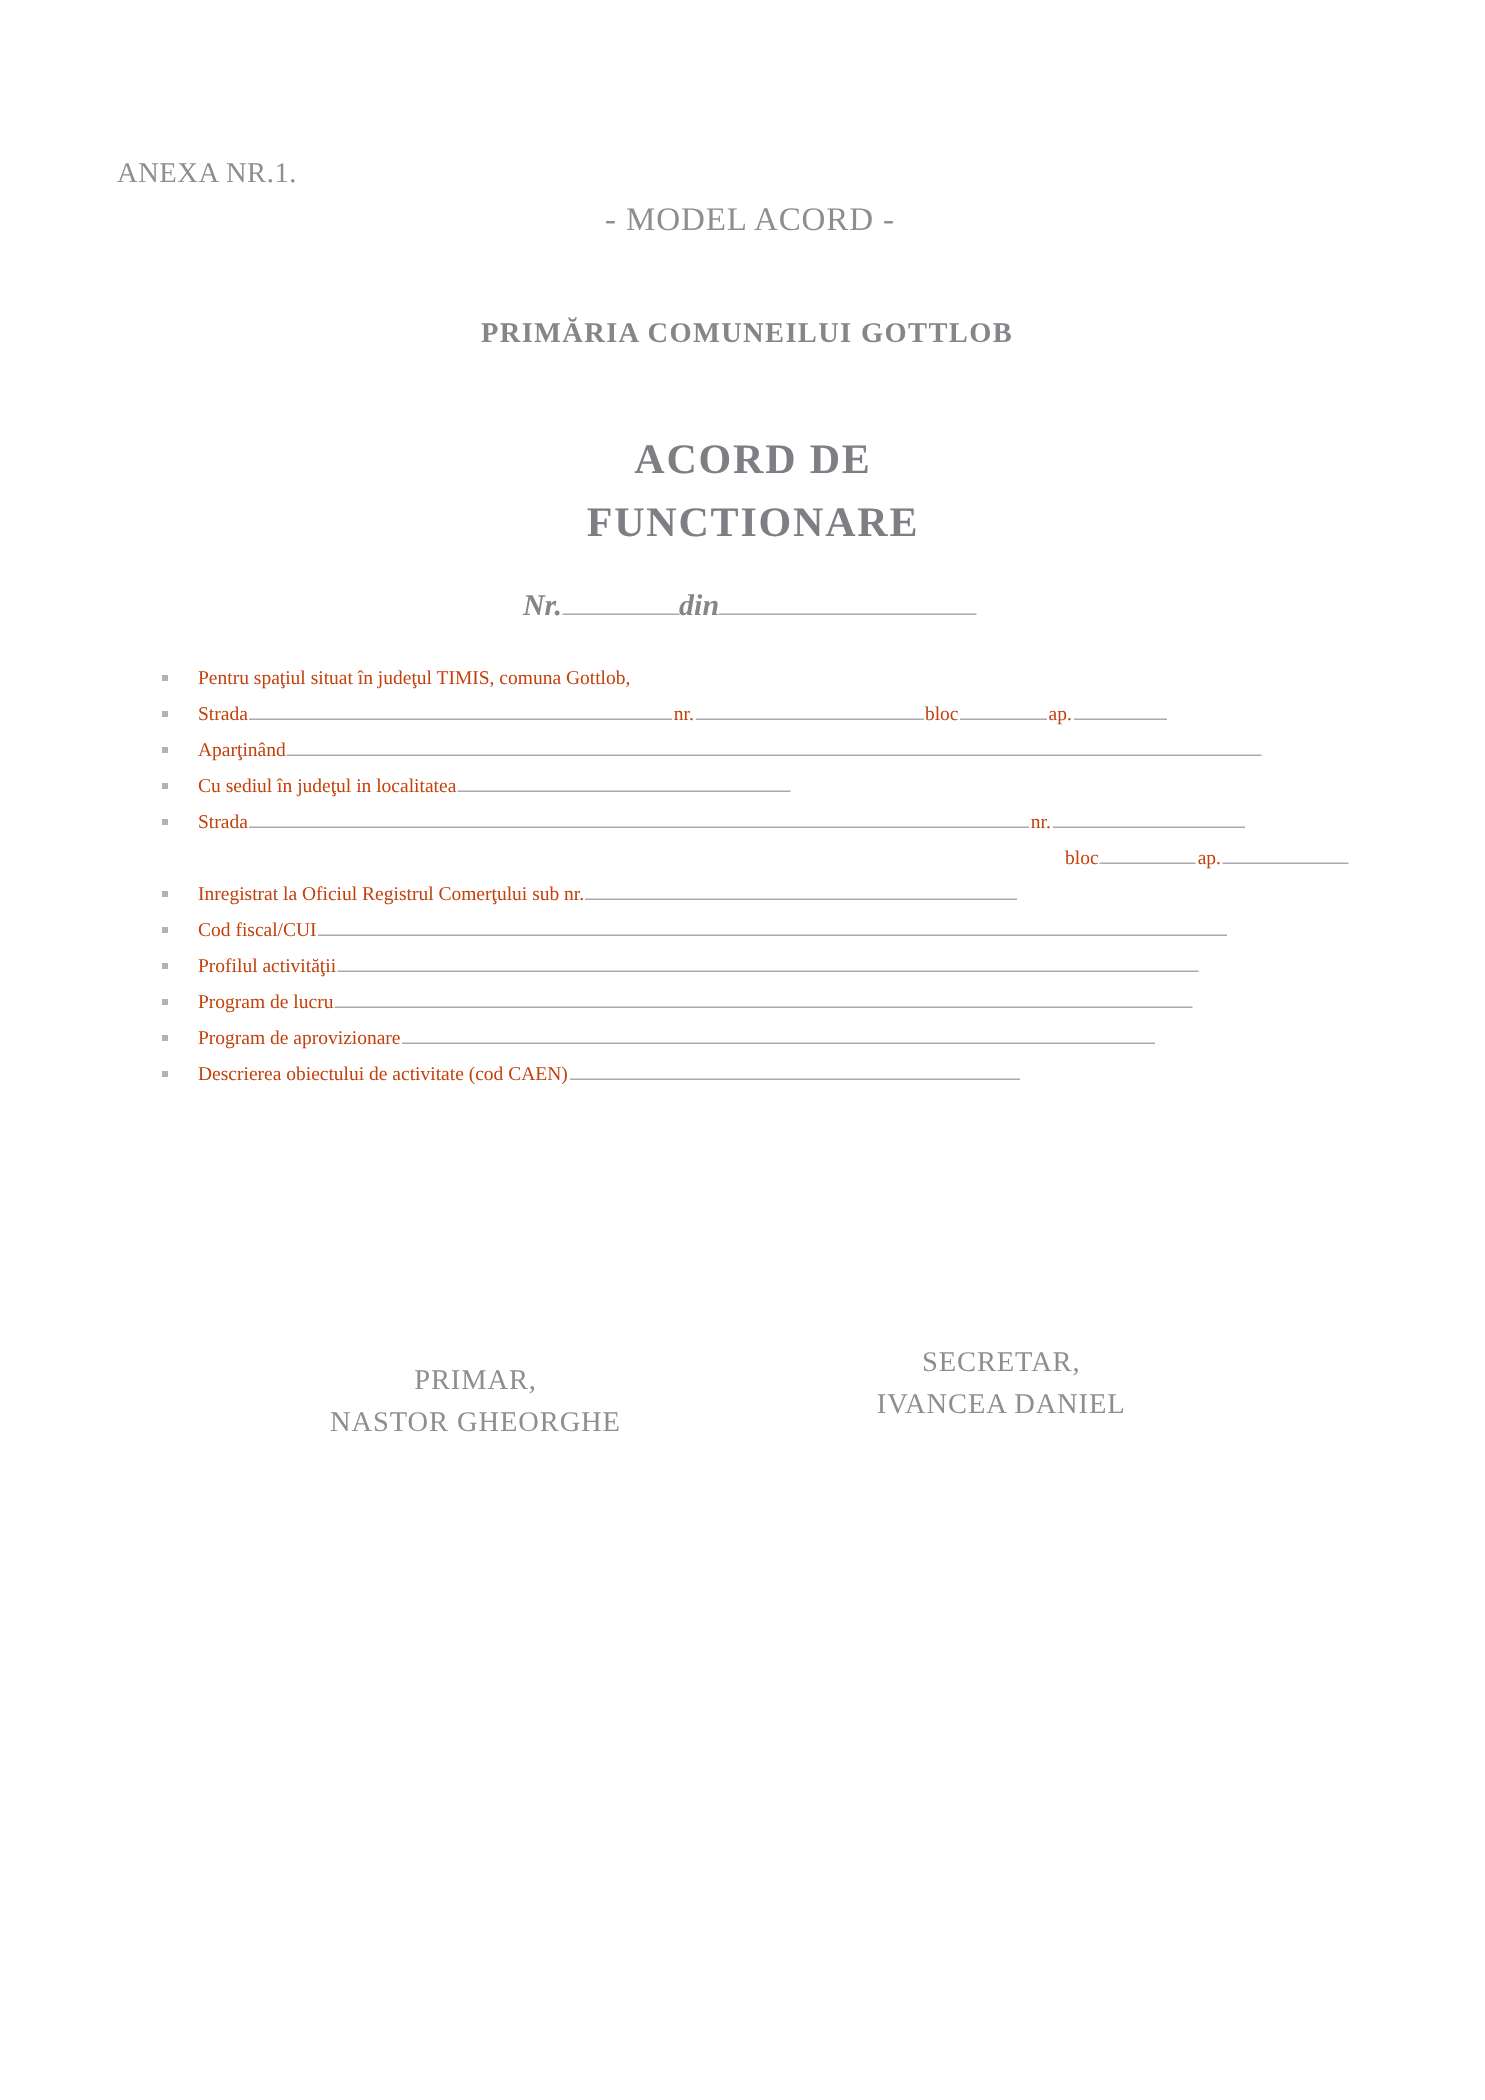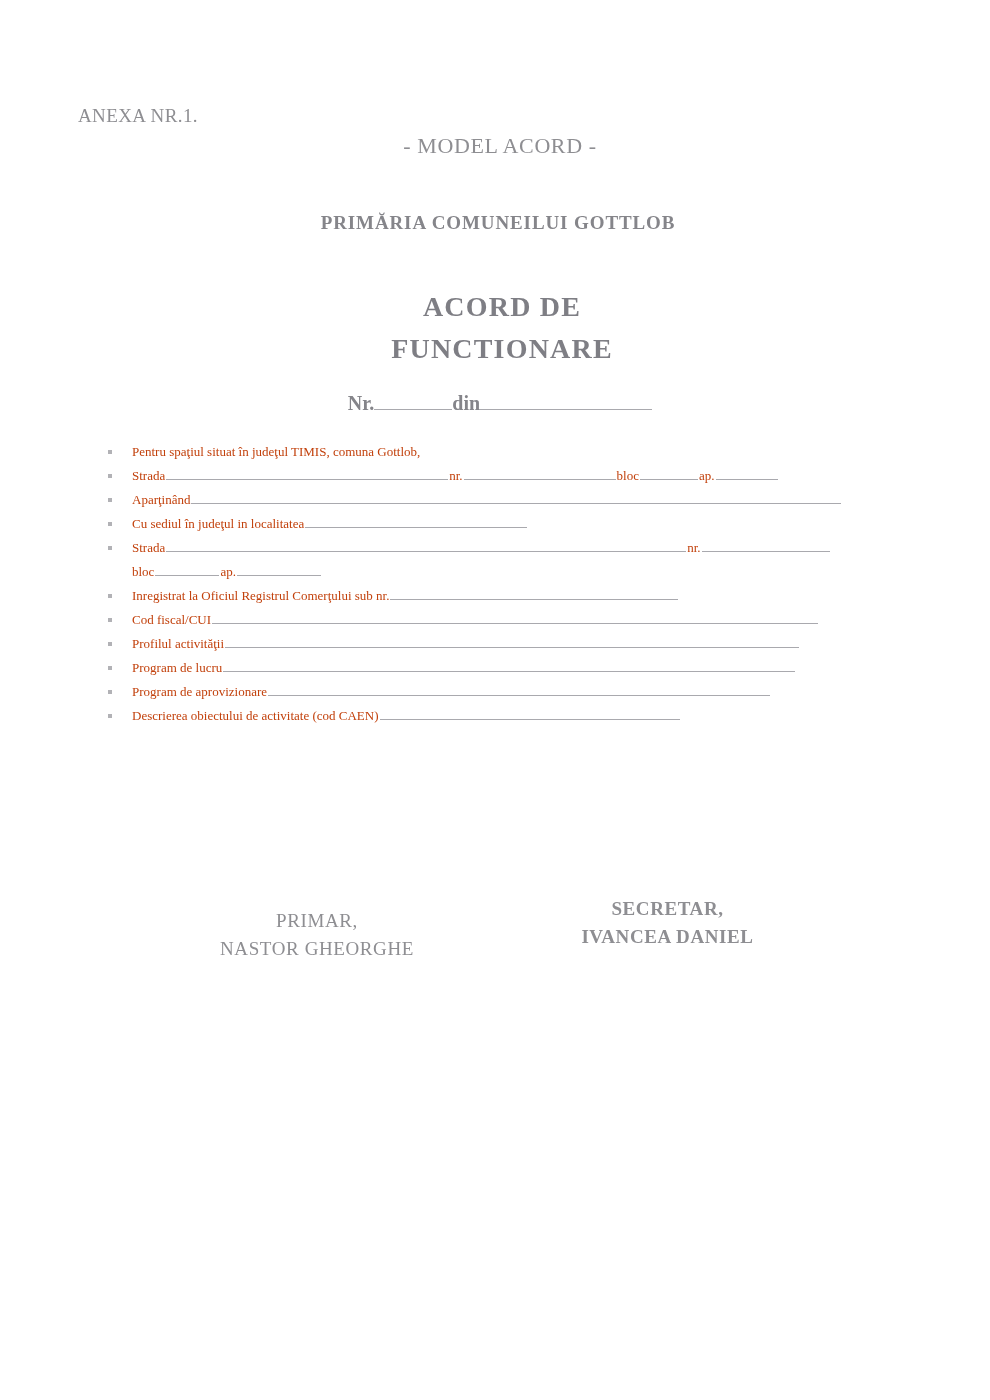--- a/index.html
+++ b/index.html
@@ -66,20 +66,21 @@
   }
   .nr-line {
     position: absolute;
     left: 0; right: 0;
     top: 392px;
     text-align: center;
     font-size: 20px;
     font-weight: bold;
     color: #85858a;
     padding-left: 10px;
+    font-style: italic;
   }
   .nr-line .u {
     display: inline-block;
     border-bottom: 1px solid #a9a9ae;
     vertical-align: baseline;
   }
   .u-short { width: 78px; height: 17px; }
   .u-long  { width: 172px; height: 17px; }
 
   
@@ -124,34 +125,34 @@
   .w-nr2  { width: 128px; }
   .w-bloc2{ width: 64px; }
   .w-ap2  { width: 84px; }
   .w-reg  { width: 288px; }
   .w-cod  { width: 606px; }
   .w-prof { width: 574px; }
   .w-prog { width: 572px; }
   .w-apro { width: 502px; }
   .w-caen { width: 300px; }
 
-  .row.indent2 { padding-left: 32px; }
+  .row.indent2 { padding-left: 32px; text-align: right; }
 
   
   .sig {
     position: absolute;
     top: 895px;
     font-size: 19px;
     line-height: 28px;
     letter-spacing: 0.6px;
     color: #8e8e92;
     text-align: center;
   }
   .sig-left  { left: 172px; width: 290px; margin-top: 12px; }
-  .sig-right { left: 505px; width: 325px; font-weight: bold; }
+  .sig-right { left: 505px; width: 325px; }
 
   
   .folio {
     position: absolute;
     left: 0; right: 0;
     top: 1280px;
     text-align: center;
     font-size: 17px;
     color: #9a9a9e;
   }

